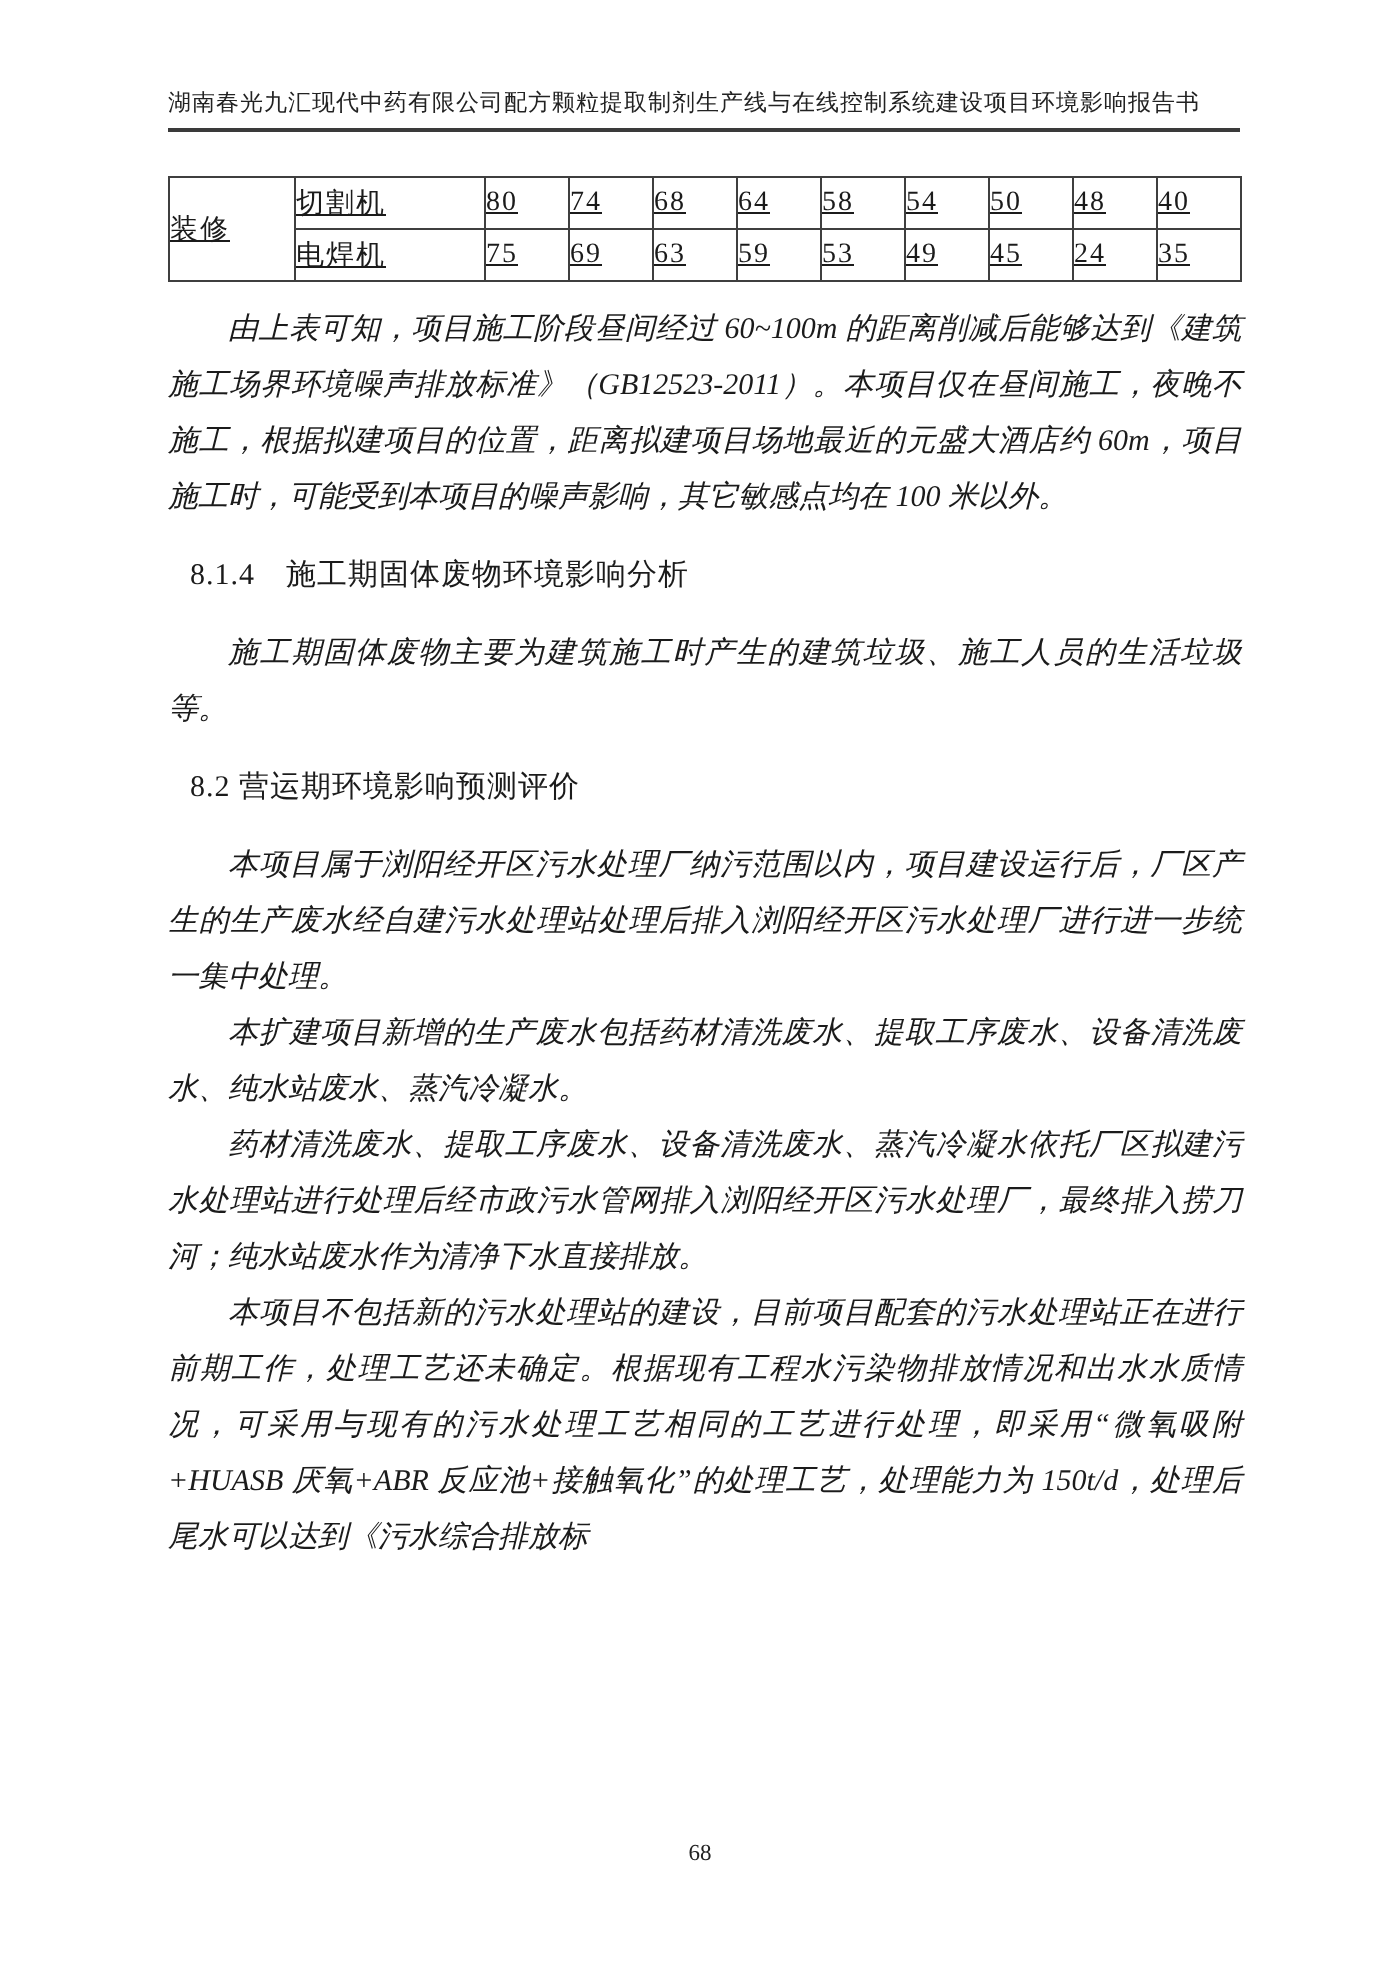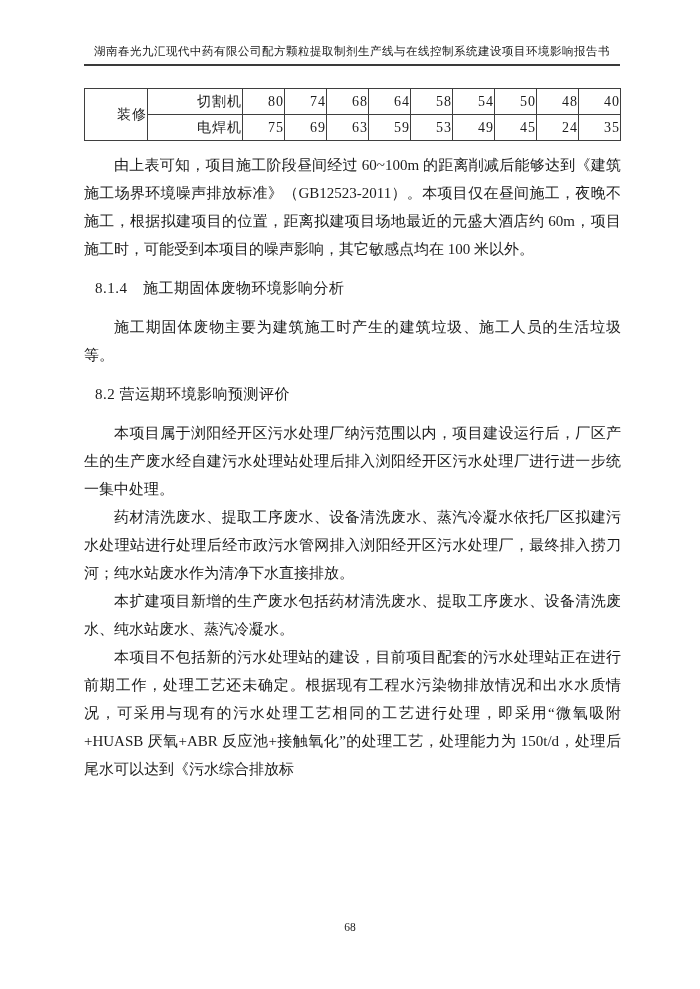--- a/index.html
+++ b/index.html
@@ -11,58 +11,60 @@
     background: #ffffff;
     font-family: "Liberation Serif", "DejaVu Serif", serif;
     color: #1b1b1b;
     overflow: hidden;
   }
   .header {
     position: absolute;
     top: 44px;
     left: 84px;
     width: 536px;
-    text-align: center;
+    text-align: left;
     font-size: 11.5px;
     letter-spacing: 0.5px;
     color: #222;
     padding-bottom: 5px;
     border-bottom: 2px solid #3a3a3a;
     white-space: nowrap;
   }
   table.noise-table {
     position: absolute;
     top: 88px;
     left: 84px;
     width: 537px;
     border-collapse: collapse;
     font-size: 14px;
     color: #1b1b1b;
     table-layout: fixed;
   }
   table.noise-table td {
     border: 1.2px solid #3f3f3f;
-    text-align: right;
+    text-align: left;
     vertical-align: middle;
     height: 25px;
     padding: 0;
     letter-spacing: 1px;
+    text-decoration: underline;
   }
   .body-text {
     position: absolute;
     top: 151px;
     left: 84px;
     width: 537px;
     font-size: 15px;
     line-height: 28px;
     text-align: justify;
   }
   .para {
     margin: 0;
     text-indent: 2em;
+    font-style: italic;
   }
   .heading {
     margin: 11px;
     text-indent: 0;
     letter-spacing: 0.5px;
   }
   .footer {
     position: absolute;
     top: 921px;
     left: 0;
@@ -123,20 +125,20 @@
       </tr>
     </tbody>
   </table>
 
   <div class="body-text">
     <p class="para">由上表可知，项目施工阶段昼间经过 60~100m 的距离削减后能够达到《建筑施工场界环境噪声排放标准》（GB12523-2011）。本项目仅在昼间施工，夜晚不施工，根据拟建项目的位置，距离拟建项目场地最近的元盛大酒店约 60m，项目施工时，可能受到本项目的噪声影响，其它敏感点均在 100 米以外。</p>
     <p class="heading">8.1.4　施工期固体废物环境影响分析</p>
     <p class="para">施工期固体废物主要为建筑施工时产生的建筑垃圾、施工人员的生活垃圾等。</p>
     <p class="heading">8.2 营运期环境影响预测评价</p>
     <p class="para">本项目属于浏阳经开区污水处理厂纳污范围以内，项目建设运行后，厂区产生的生产废水经自建污水处理站处理后排入浏阳经开区污水处理厂进行进一步统一集中处理。</p>
+    <p class="para">本扩建项目新增的生产废水包括药材清洗废水、提取工序废水、设备清洗废水、纯水站废水、蒸汽冷凝水。</p>
     <p class="para">药材清洗废水、提取工序废水、设备清洗废水、蒸汽冷凝水依托厂区拟建污水处理站进行处理后经市政污水管网排入浏阳经开区污水处理厂，最终排入捞刀河；纯水站废水作为清净下水直接排放。</p>
-    <p class="para">本扩建项目新增的生产废水包括药材清洗废水、提取工序废水、设备清洗废水、纯水站废水、蒸汽冷凝水。</p>
     <p class="para">本项目不包括新的污水处理站的建设，目前项目配套的污水处理站正在进行前期工作，处理工艺还未确定。根据现有工程水污染物排放情况和出水水质情况，可采用与现有的污水处理工艺相同的工艺进行处理，即采用“微氧吸附+HUASB 厌氧+ABR 反应池+接触氧化”的处理工艺，处理能力为 150t/d，处理后尾水可以达到《污水综合排放标</p>
   </div>
 
   <div class="footer">68</div>
 
 </div>
 
 </body></html>

